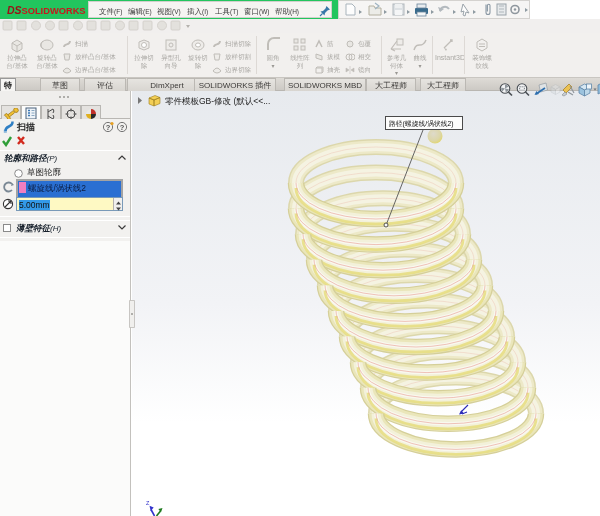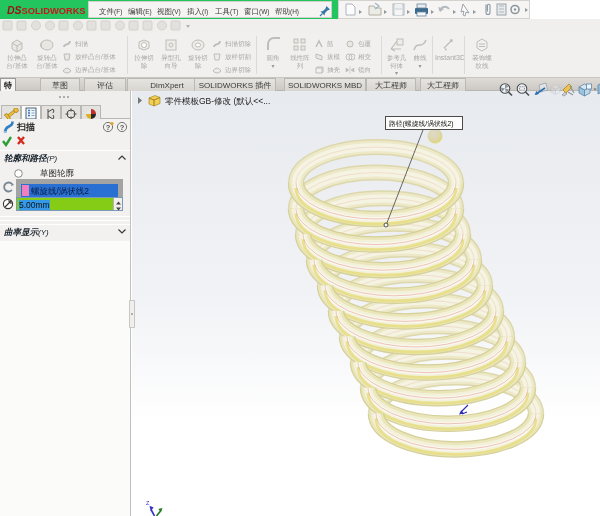--- a/index.html
+++ b/index.html
@@ -30,21 +30,21 @@
 
 #main { position:absolute; left:0; top:91px; width:600px; height:425px; }
 #panel { position:absolute; left:0; top:0; width:131px; height:425px; background:#fbfbfa; border-right:1px solid #c3c1bd; }
 #pm-top { position:absolute; left:0; top:0; width:130px; height:13px; background:#efeeec; }
 #pm-tabs { position:absolute; left:0; top:13px; width:130px; height:15px; background:#efeeec; border-bottom:1px solid #b9b7b3; }
 .pmtab { position:absolute; top:1px; width:20px; height:14px; background:#e4e2df; border:1px solid #b9b7b3; border-bottom:none; }
 .pmtab.active { background:#fdfdfc; height:15px; }
 #pm-body { position:absolute; left:0; top:28px; width:130px; height:auto; padding-bottom:3px; background:#f2f1ef; }
 .sechdr { position:relative; font-size:8.5px; font-weight:bold; color:#17202b; padding:2px 0 1px 4px; height:13px;font-style:italic; }
 .chev { position:absolute; right:4px; top:4px; width:8px; height:5px; }
-.radio-row { position:relative; font-size:8.5px; color:#222; height:11px; line-height:11px; padding-left:40px; }
+.radio-row { position:relative; font-size:8.5px; color:#222; height:11px; line-height:11px; padding-left:27px;font-family:Liberation Mono, monospace; }
 .sep { height:1px; background:#dcdad6; border-bottom:1px solid #ffffff; }
 
 #viewport { position:absolute; left:132px; top:0; width:468px; height:425px; }
 </style>
 </head>
 <body>
 <div id="app">
   <div id="titlebar">
     <svg id="logo" width="95" height="15" viewBox="0 0 95 15">
       <text x="1" y="11.5" font-family="Liberation Sans" font-size="10.5" font-style="italic" font-weight="bold" fill="#9c1016">DS</text>
@@ -533,46 +533,46 @@
               <circle cx="4.5" cy="4.5" r="3.8" fill="#fff" stroke="#8a8a8a"></circle>
             </svg>
           草图轮廓
         </div>
 
         <div style="position:relative;height:15px;margin-top:0px">
           <svg style="position:absolute;left:2px;top:2px" width="12" height="12" viewBox="0 0 12 12">
               <path d="M10 3 a4.5 4.5 0 1 0 0 6" fill="none" stroke="#7a8894" stroke-width="1.8"></path>
               <path d="M10 2 l2 2 -3 1 z" fill="#7a8894"></path>
             </svg>
-          <div style="position:absolute;left:16px;top:0px;width:107px;height:26px;background:#2a6fd2;border:5px solid #a3a3a3">
+          <div style="position:absolute;left:16px;top:0px;width:107px;height:26px;background:#2a6fd2;border:2px solid #a3a3a3">
             <div style="position:absolute;left:1px;top:1px;width:7px;height:11px;background:#f07ec0"></div>
             <span style="position:absolute;left:10px;top:2px;font-size:8.5px;color:#0b1d42">螺旋线/涡状线2</span>
           </div>
         </div>
 
         <div style="position:relative;height:15px;margin-top:3px">
           <svg style="position:absolute;left:2px;top:1px" width="12" height="12" viewBox="0 0 12 12">
               <circle cx="6" cy="6" r="4.6" fill="#fff" stroke="#333" stroke-width="1.1"></circle>
               <path d="M3 9 L9 3 M9 3 h-3 M9 3 v3" stroke="#333" stroke-width="1.1" fill="none"></path>
             </svg>
-          <div style="position:absolute;left:16px;top:0px;width:107px;height:14px;background:#84cc16;border:1px solid #7a9ab8">
+          <div style="position:absolute;left:16px;top:0px;width:107px;height:14px;background:#fef9c3;border:1px solid #7a9ab8">
             <span style="position:absolute;left:2px;top:2px;font-size:8.5px;color:#111;background:#3399e8">5.00mm</span>
             <div style="position:absolute;right:0px;top:0px;width:9px;height:12px;border-left:1px solid #b5b2ae;background:#f0efed">
               <svg width="9" height="12" viewBox="0 0 9 12">
                   <path d="M4.5 1.5 l2.5 3 h-5 z M4.5 10.5 l2.5 -3 h-5 z" fill="#444"></path>
                 </svg>
             </div>
           </div>
         </div>
         <div class="sep" style="margin-top:4px"></div>
         <div class="sep" style="margin-top:3px"></div>
-        <div class="sep" style="margin-top:3px"></div>
-        <div class="sechdr">曲率显示<span style="font-weight:normal;font-size:8px">(Y)</span><svg class="chev" viewBox="0 0 8 5">
+        <div class="sechdr" style="padding-left:16px"><span style="position:absolute;left:3px;top:3px;width:8px;height:8px;border:1px solid #8a8a8a;background:#fff"></span>薄壁特征<span style="font-weight:normal;font-size:8px">(H)</span><svg class="chev" viewBox="0 0 8 5">
               <path d="M0.5 0.5 L4 4 L7.5 0.5" fill="none" stroke="#3a3a3a" stroke-width="1.2"></path>
             </svg></div>
+        <div class="sep" style="margin-top:3px"></div>
       </div>
 
       <svg style="position:absolute;left:129px;top:209px" width="6" height="28" viewBox="0 0 6 28">
           <path d="M0.5 0.5 h5 v27 h-5 z" fill="#f0efed" stroke="#bcbab6" stroke-width="0.8"></path>
           <circle cx="3" cy="14" r="1" fill="#9a9894"></circle>
         </svg>
     </div>
   </div>
 </div>
 

